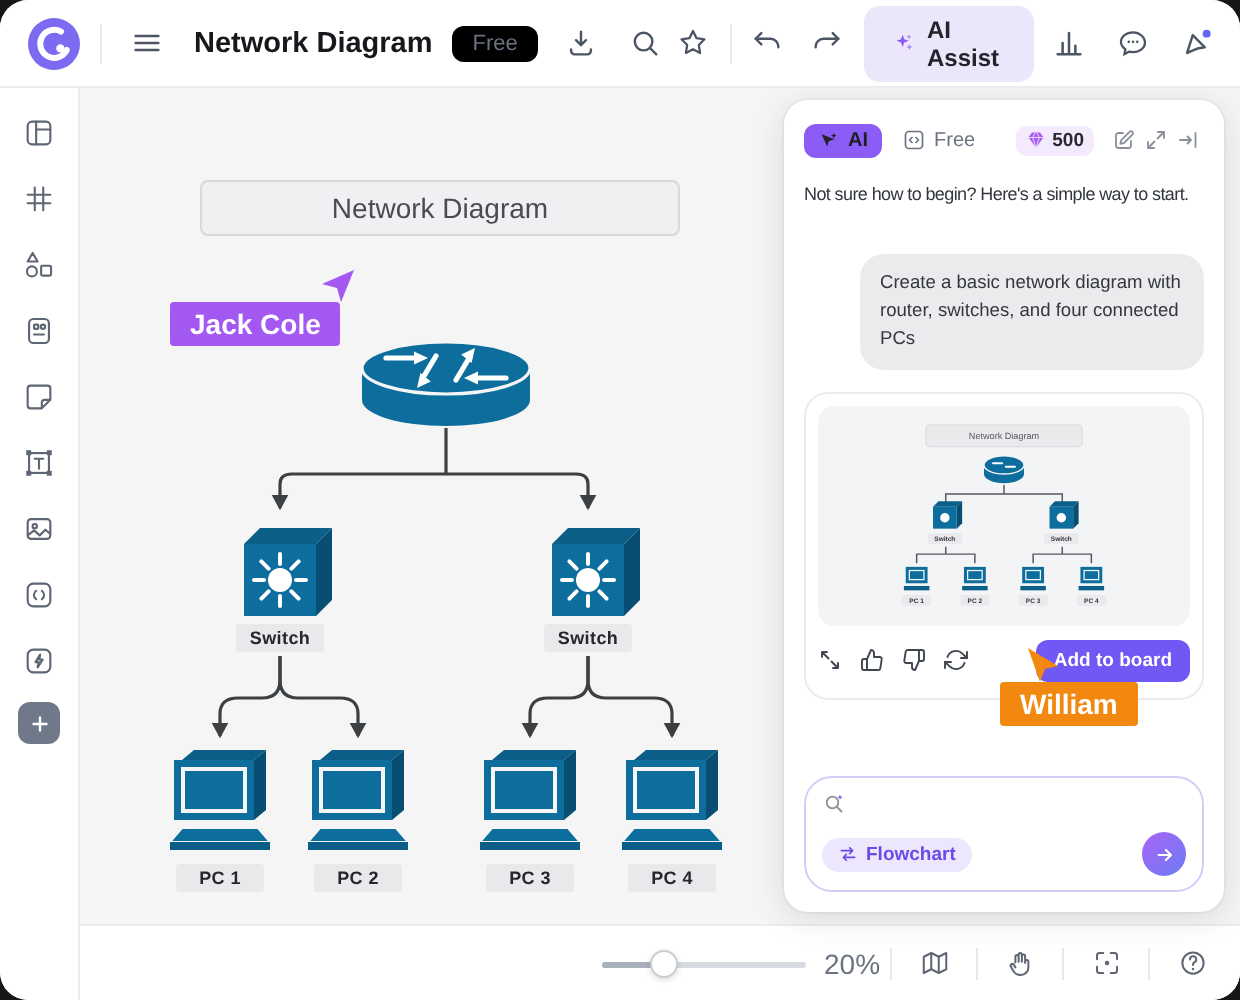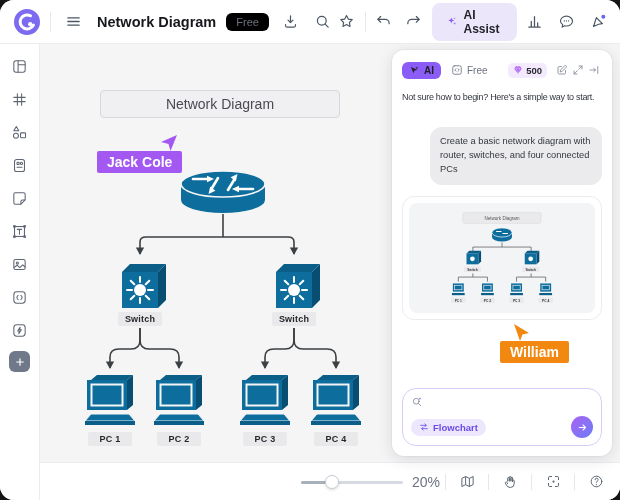--- a/index.html
+++ b/index.html
@@ -334,21 +334,21 @@
         </svg>
       </div>
       <div class="devlabel" style="left:48px; top:388px;">PC 1</div>
       <div class="devlabel" style="left:117px; top:388px;">PC 2</div>
       <div class="devlabel" style="left:203px; top:388px;">PC 3</div>
       <div class="devlabel" style="left:274px; top:388px;">PC 4</div>
 
       <svg style="position:absolute; left:120px; top:90px;" width="18" height="18" viewBox="0 0 18 18">
         <polygon points="17,1 1,8 8.5,10 10.5,17" fill="#A458F2"></polygon>
       </svg>
-      <div class="cursor-tag tag-jack" style="left:57px; top:107px;">Jack Cole</div>
+      <div class="cursor-tag tag-jack" style="left:45px; top:107px;">Jack Cole</div>
     </div>
 
     <section class="panel">
       <div class="panel-head">
         <div class="tab-ai">
           <svg viewBox="0 0 24 24">
               <path d="M4 4.5 10 18l1.8-5.7L18 10.2z" fill="#23242B"></path>
               <path d="M17.2 3l.9 2.2 2.2.9-2.2.9-.9 2.2-.9-2.2-2.2-.9 2.2-.9z" fill="#23242B"></path>
             </svg>
           <span>AI</span>
@@ -434,20 +434,46 @@
             <rect x="44" y="101.5" width="16" height="6" rx="1" fill="#EAEAEC"></rect>
               <text x="52" y="106" font-size="3.6" fill="#35363B" text-anchor="middle" font-weight="bold">PC 1</text>
             <rect x="76" y="101.5" width="16" height="6" rx="1" fill="#EAEAEC"></rect>
               <text x="84" y="106" font-size="3.6" fill="#35363B" text-anchor="middle" font-weight="bold">PC 2</text>
             <rect x="108" y="101.5" width="16" height="6" rx="1" fill="#EAEAEC"></rect>
               <text x="116" y="106" font-size="3.6" fill="#35363B" text-anchor="middle" font-weight="bold">PC 3</text>
             <rect x="140" y="101.5" width="16" height="6" rx="1" fill="#EAEAEC"></rect>
               <text x="148" y="106" font-size="3.6" fill="#35363B" text-anchor="middle" font-weight="bold">PC 4</text>
           </svg>
         </div>
+        <div class="card-actions">
+          <div class="ca-ic">
+            <svg viewBox="0 0 24 24" fill="none" stroke="currentColor" stroke-width="1.9" stroke-linecap="round" stroke-linejoin="round">
+                <path d="M9 4H4v5M4 4l6.5 6.5M15 20h5v-5M20 20l-6.5-6.5"></path>
+              </svg>
+          </div>
+          <div class="ca-ic">
+            <svg viewBox="0 0 24 24" fill="none" stroke="currentColor" stroke-width="1.9" stroke-linecap="round" stroke-linejoin="round">
+                <path d="M14 9V5a3 3 0 0 0-3-3l-4 9v11h11.3a2 2 0 0 0 2-1.7l1.4-9a2 2 0 0 0-2-2.3H14z"></path>
+                <path d="M7 22H4a2 2 0 0 1-2-2v-7a2 2 0 0 1 2-2h3"></path>
+              </svg>
+          </div>
+          <div class="ca-ic">
+            <svg viewBox="0 0 24 24" fill="none" stroke="currentColor" stroke-width="1.9" stroke-linecap="round" stroke-linejoin="round">
+                <path d="M10 15v4a3 3 0 0 0 3 3l4-9V2H5.7a2 2 0 0 0-2 1.7l-1.4 9a2 2 0 0 0 2 2.3H10z"></path>
+                <path d="M17 2h3a2 2 0 0 1 2 2v7a2 2 0 0 1-2 2h-3"></path>
+              </svg>
+          </div>
+          <div class="ca-ic">
+            <svg viewBox="0 0 24 24" fill="none" stroke="currentColor" stroke-width="1.9" stroke-linecap="round" stroke-linejoin="round">
+                <path d="M23 4v6h-6M1 20v-6h6"></path>
+                <path d="M3.5 9a9 9 0 0 1 14.9-3.4L23 10M1 14l4.6 4.4A9 9 0 0 0 20.5 15"></path>
+              </svg>
+          </div>
+          <button class="add-board">Add to board</button>
+        </div>
       </div>
 
       <div class="william-wrap">
         <svg style="position:absolute; left:12px; top:0;" width="18" height="18" viewBox="0 0 18 18">
           <polygon points="2,0 8,17 10.5,10.5 17,9" fill="#F2880F"></polygon>
         </svg>
         <div class="cursor-tag tag-william" style="position:static; display:inline-block; margin-top:17px;">William</div>
       </div>
 
       <div class="inputbox">

